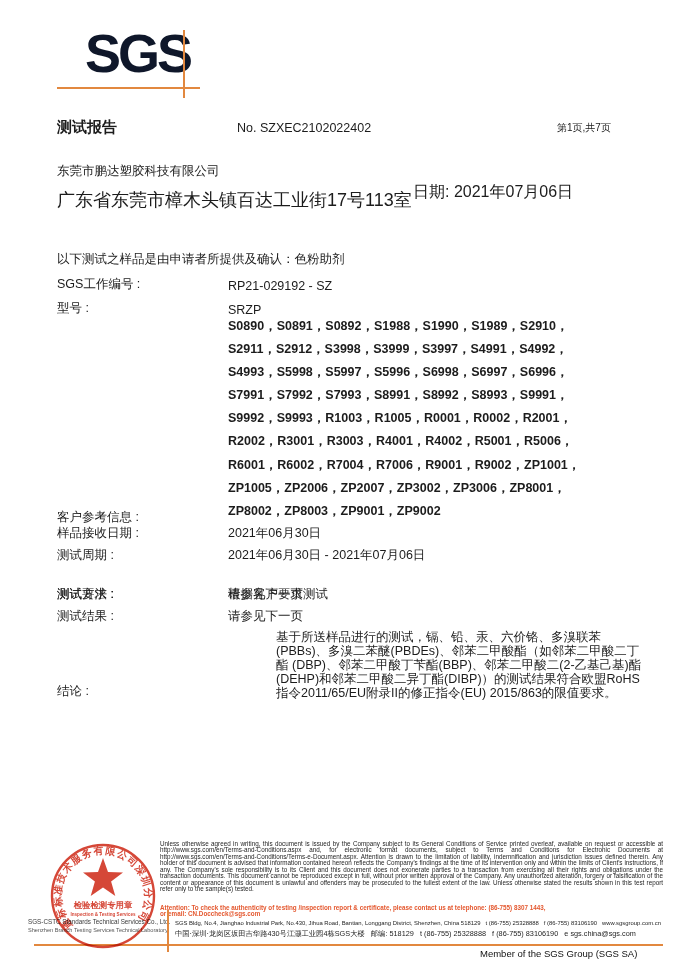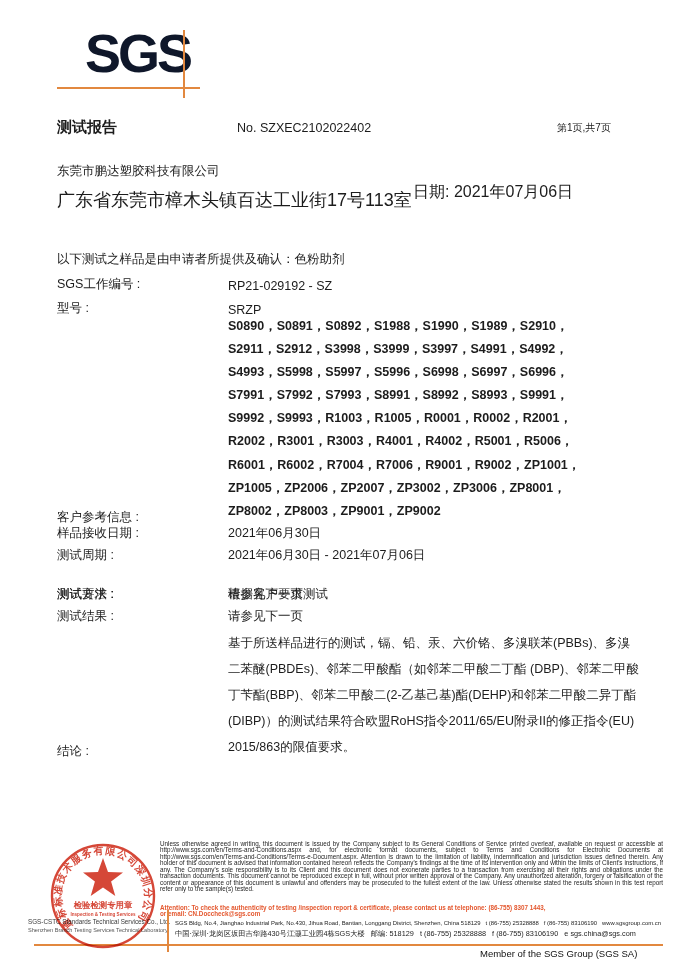--- a/index.html
+++ b/index.html
@@ -22,21 +22,21 @@
   .rpt-page  { left:557px; top:121px; font-size:10px; }
 
   .applicant-name { left:57px; top:163px; font-size:12.5px; }
   .applicant-addr { left:57px; top:188px; font-size:18px; }
 
   .intro { left:57px; top:251px; font-size:12.5px; }
 
   .row { left:57px; display:flex; font-size:12.5px; width:585px;align-items:flex-end; }
   .row .lbl { width:171px; flex:none; }
   .refs-lines div { height:23.1px;font-weight:bold; }
-  .conclusion-val { width:449px; line-height:26px; }
+  .conclusion-val { width:449px; line-height:14px;margin-left:48px; }
 
   
   .disclaimer { left:160px; top:841px; width:503px; font-size:6.3px; line-height:6.45px;
                 text-align:justify; color:#252525; }
   .attention  { left:160px; top:905px; width:503px; font-size:6.3px; line-height:5.9px;
                 font-weight:bold; color:#e4572e; }
   .addr-vline { left:167px; top:910px; width:2px; height:42px; background:#e2883f; }
   .addr-en { left:175px; top:920px; font-size:5.9px; color:#252525; white-space:pre; }
   .addr-cn { left:175px; top:929px; font-size:7.3px; color:#252525; white-space:pre; }
   .foot-rule { left:34px; top:944px; width:629px; height:2px; background:#e2883f; }

